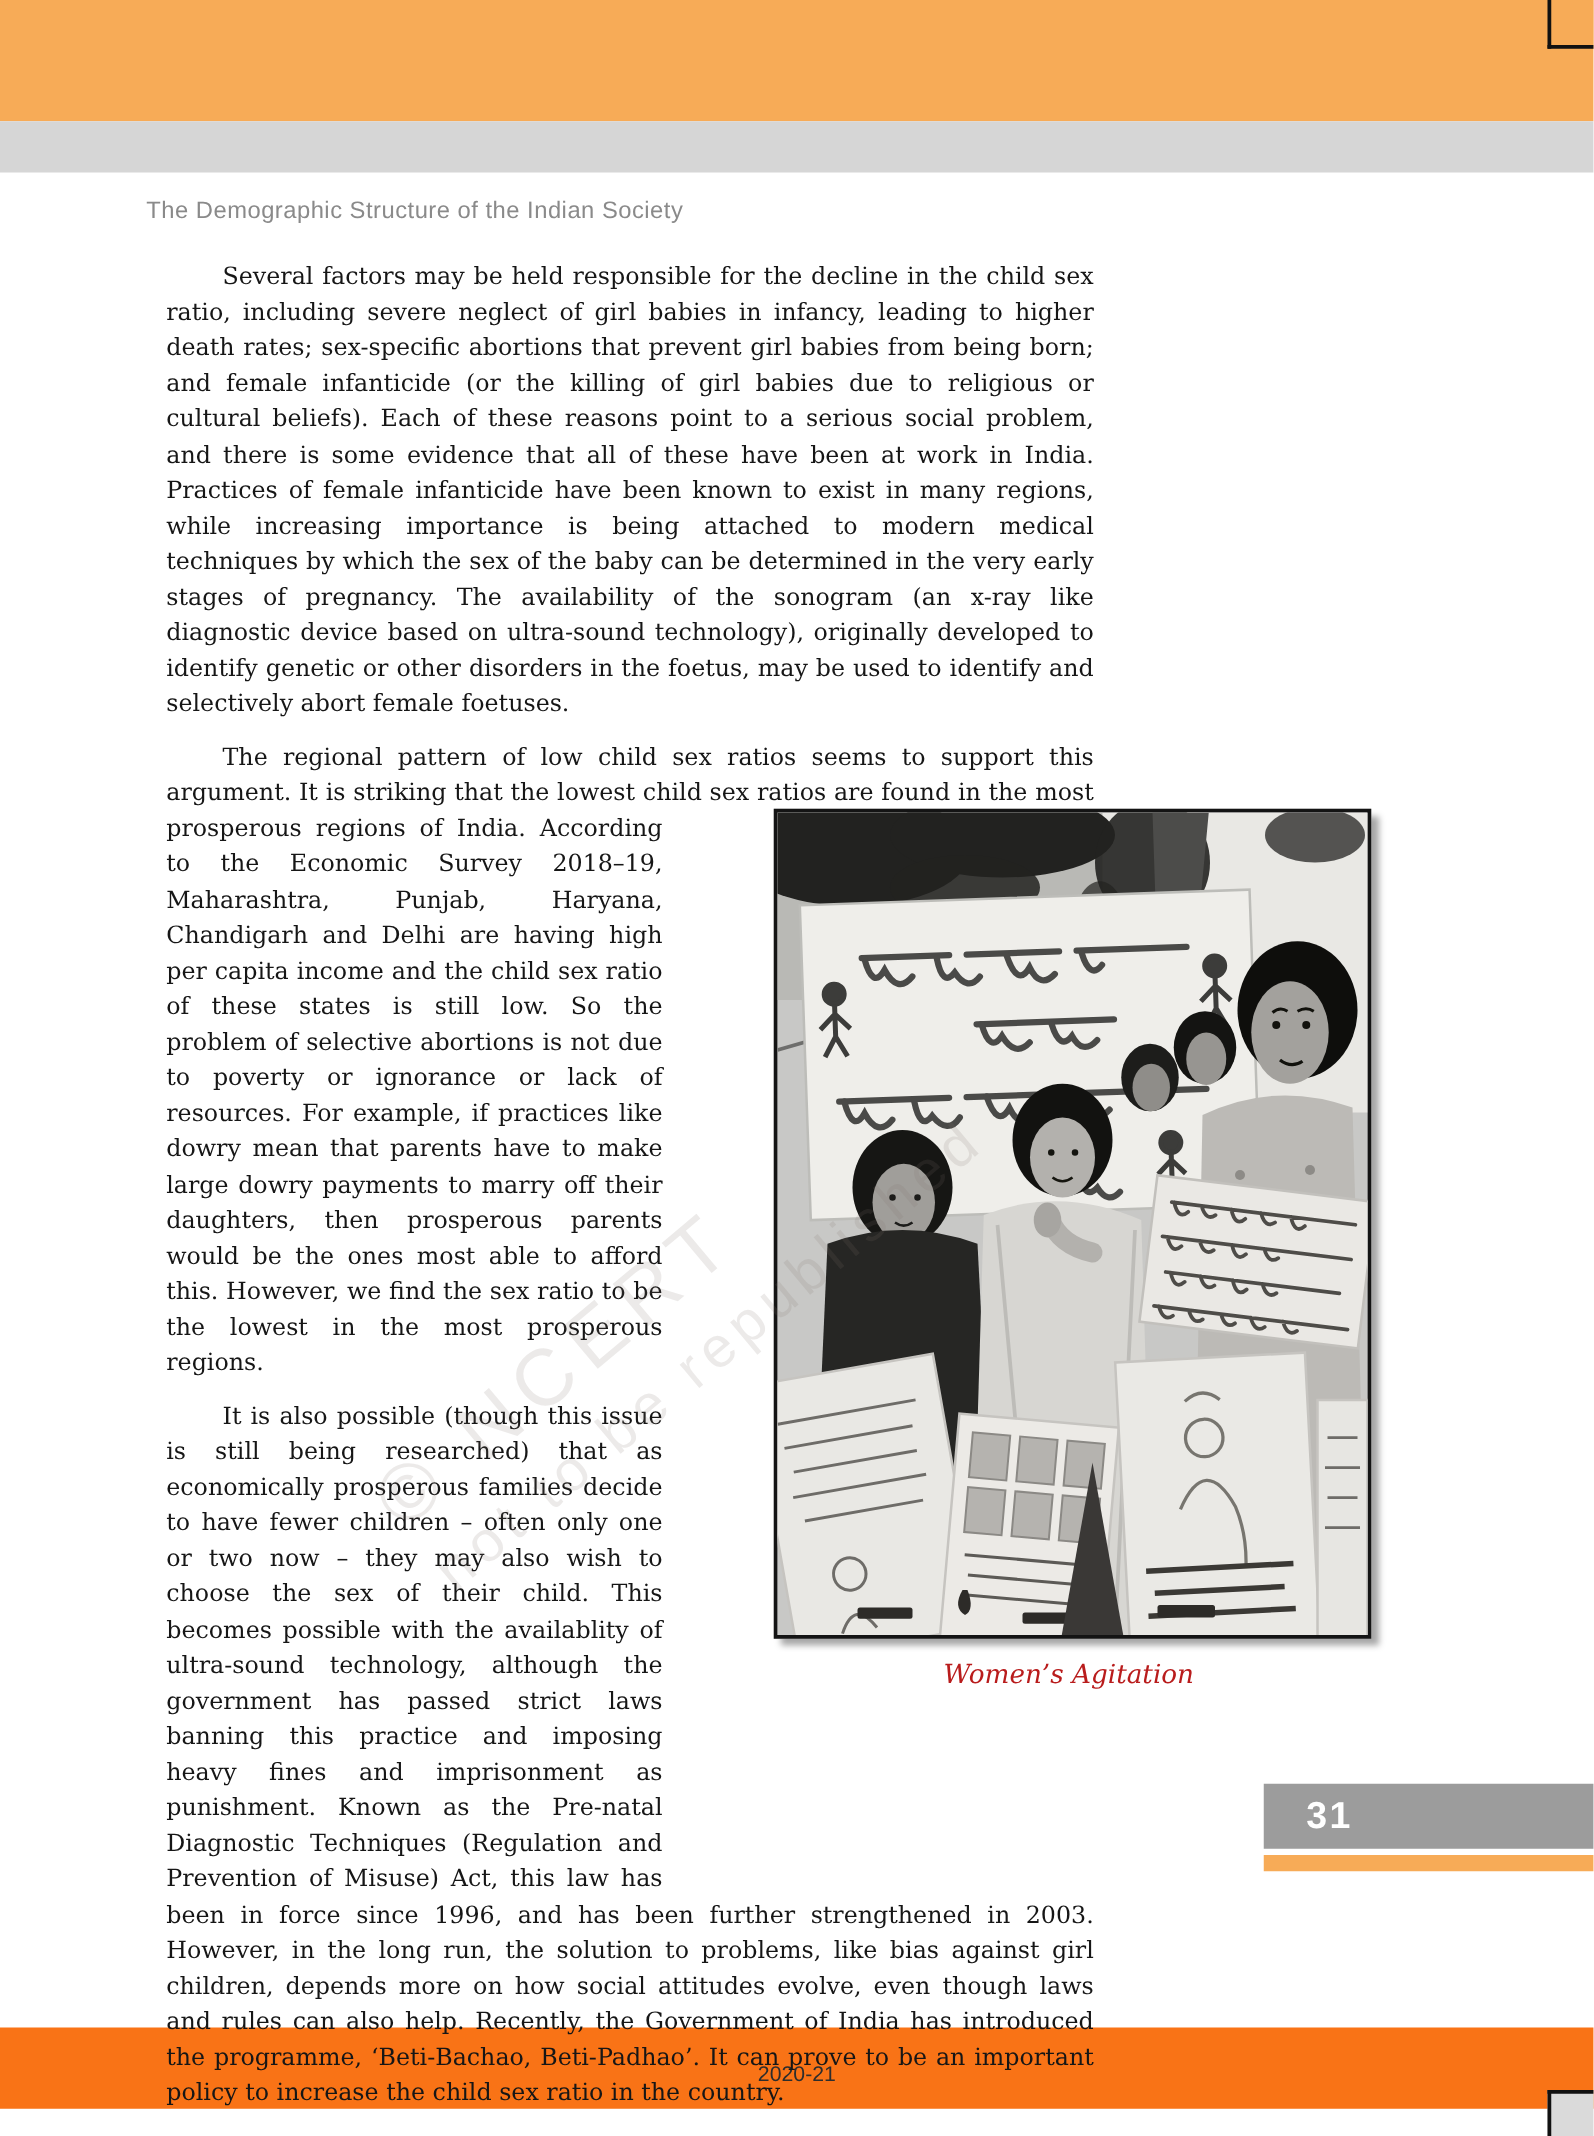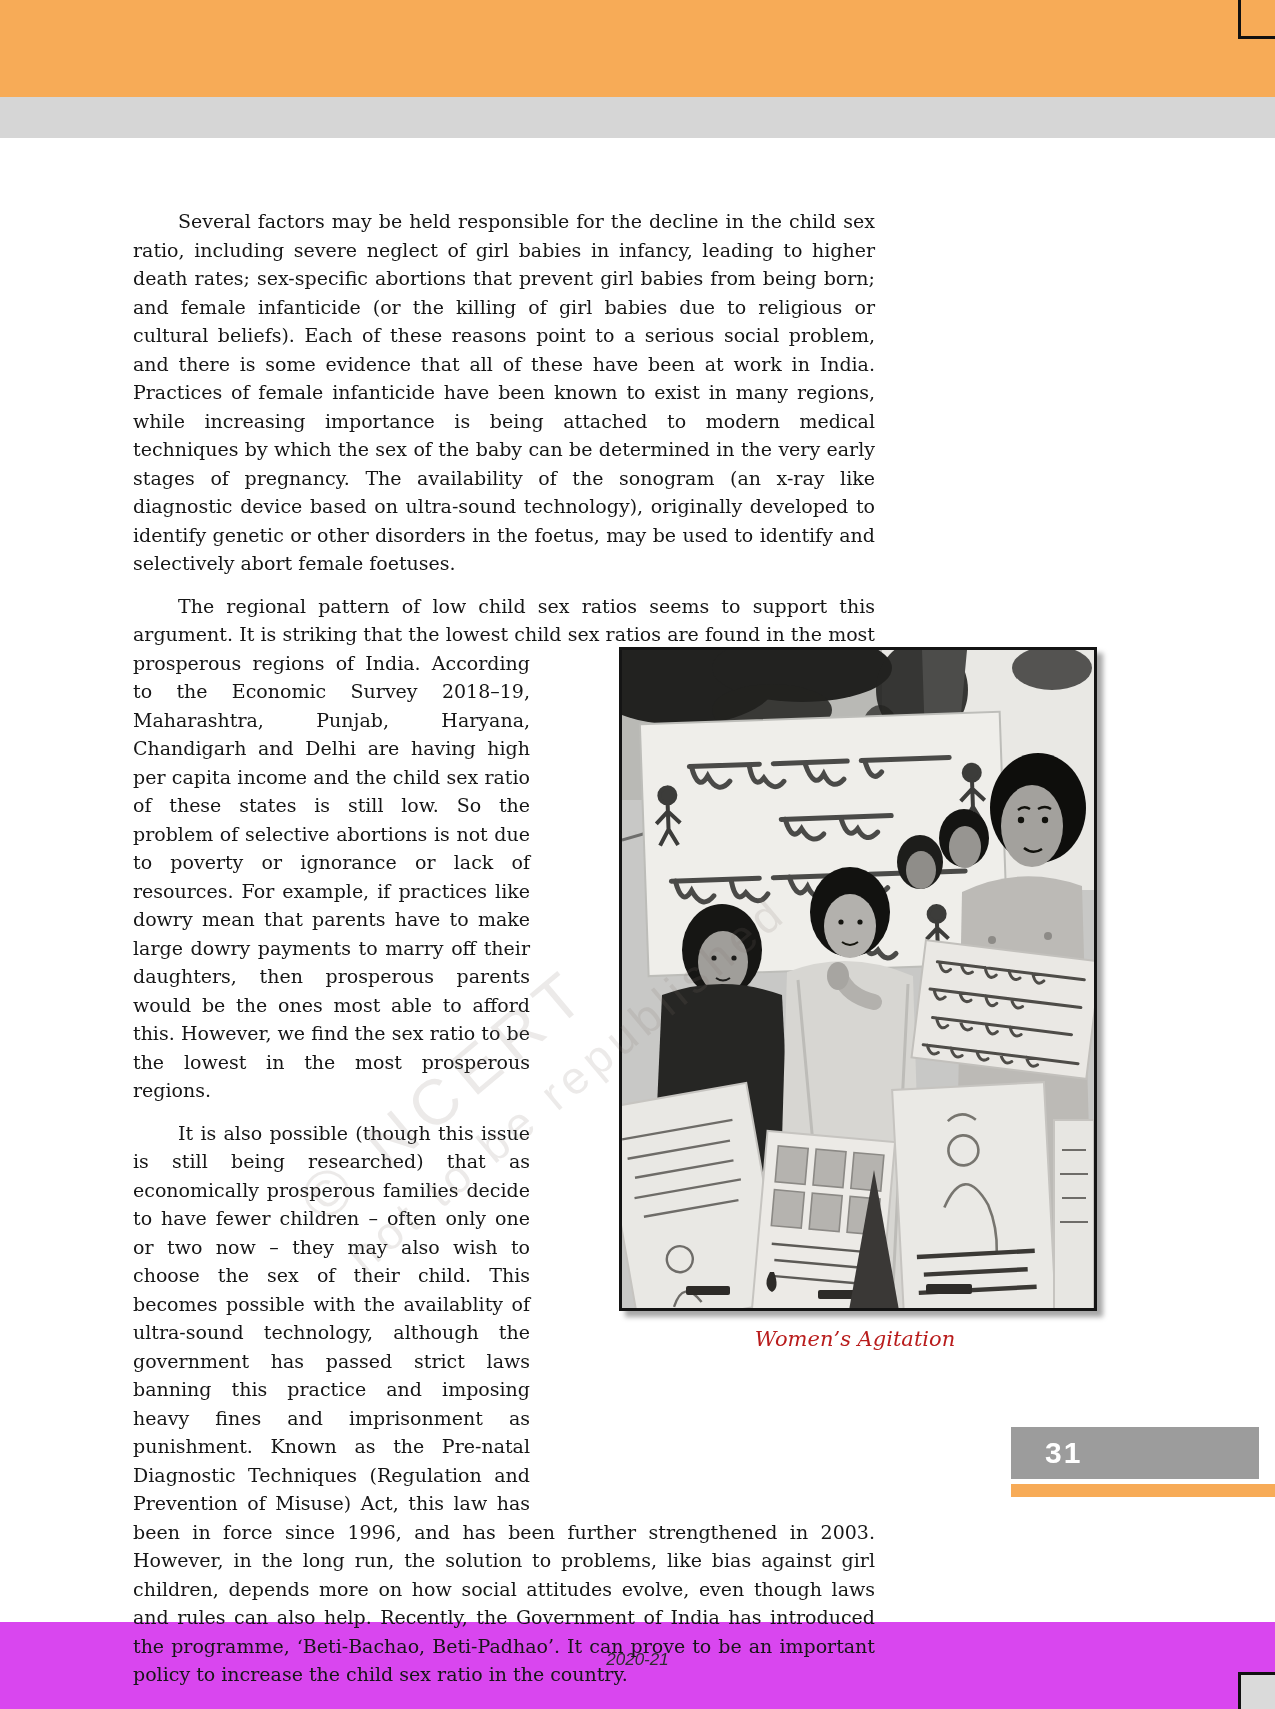--- a/index.html
+++ b/index.html
@@ -26,38 +26,39 @@
   .photo{width:472px;height:658px;border:3px solid #141414;background:#cfcfcf;
         box-shadow:6px 6px 5px rgba(0,0,0,0.35);display:block;}
   .caption{margin-top:16px;text-align:center;font-style:italic;font-size:21px;color:#b91c1c;}
   
   .watermark{position:absolute;left:285px;top:1180px;transform:rotate(-40deg);transform-origin:left top;
         z-index:6;pointer-events:none;font-family:"Liberation Sans",sans-serif;
         color:rgba(125,115,105,0.15);white-space:nowrap;}
   .watermark .wm1{font-size:64px;letter-spacing:10px;}
   .watermark .wm2{font-size:46px;letter-spacing:6px;margin-top:6px;}
   
-  .pagenum-box{position:absolute;left:1011px;top:1427px;width:220px;height:52px;background:#9C9C9C;padding-left:28px;}
+  .pagenum-box{position:absolute;left:1011px;top:1427px;width:264px;height:52px;background:#9C9C9C;}
   .pagenum{position:absolute;left:34px;top:9px;color:#ffffff;font-family:"Liberation Sans",sans-serif;
         font-weight:bold;font-size:30px;letter-spacing:2px;}
   .pagenum-strip{position:absolute;left:1011px;top:1484px;width:264px;height:13px;background:#F7AB57;}
   
-  .footer-band{position:absolute;left:0;top:1622px;width:1275px;height:87px;background:#d946ef;font-style:italic;}
+  .footer-band{position:absolute;left:0;top:1622px;width:1275px;height:65px;background:#f97316;}
   .footer-year{position:absolute;left:0;top:28px;width:100%;text-align:center;
         font-family:"Liberation Sans",sans-serif;font-size:17px;color:#2d2d2d;}
 </style>
 </head>
 <body>
 
 <div class="page">
 
   <div class="band-orange"></div>
   <div class="band-gray"></div>
   <div class="corner-box-top"></div>
 
+  <div class="running-header">The Demographic Structure of the Indian Society</div>
 
   <div class="article">
     <p>
       <span>Several factors may be held responsible for the decline in the child sex ratio, including severe neglect of girl babies in infancy, leading to higher death rates; sex-specific abortions that prevent girl babies from being born; and female infanticide (or the killing of girl babies due to religious or cultural beliefs).  Each of these reasons point to a serious social problem, and there is some evidence that all of these have been at work in India.  Practices of female infanticide have been known to exist in many regions, while increasing importance is being attached to modern medical techniques by which the sex of the baby can be determined in the very early stages of pregnancy.  The availability of the sonogram (an x-ray like diagnostic device based on ultra-sound technology), originally developed to identify genetic or other disorders in the foetus, may be used to identify and selectively abort female foetuses.</span>
     </p>
     <p>
       <span>The regional pattern of low child sex ratios seems to support this argument. It is striking that the lowest child sex ratios are found in the most prosperous </span><span class="float-spacer"></span><span>regions of India.  According to the Economic Survey 2018–19, Maharashtra, Punjab, Haryana, Chandigarh and Delhi are having high per capita income and the child sex ratio of these states is still low. So the problem of selective abortions is not due to poverty or ignorance or lack of resources. For example, if practices like dowry mean that parents have to make large dowry payments to marry off their daughters, then prosperous parents would be the ones most able to afford this.  However, we find the sex ratio to be the lowest in the most prosperous regions.</span>
     </p>
     <p>
       <span>It is also possible (though this issue is still being researched) that as economically prosperous families decide to have fewer children – often only one or two now – they may also wish to choose the sex of their child.  This becomes possible with the availablity of ultra-sound technology, although the government has passed strict laws banning this practice and imposing heavy fines and imprisonment as punishment.  Known as the Pre-natal Diagnostic Techniques (Regulation and Prevention of Misuse) Act, this law has been in force since 1996, and has been further strengthened in 2003.  However, in the long run, the solution to problems, like bias against girl children, depends more on how social attitudes evolve, even though laws and rules can also help. Recently, the Government of India has introduced the programme, </span><span class="italic">‘Beti-Bachao, Beti-Padhao’</span><span>. It can prove to be an important policy to increase the child sex ratio in the country.</span>

